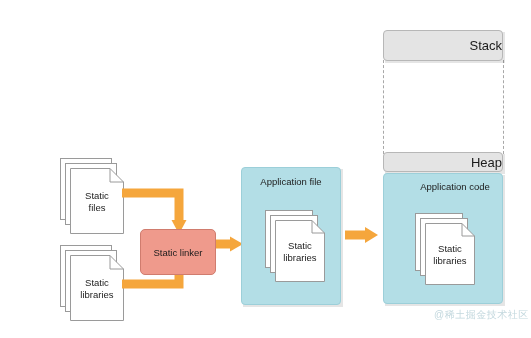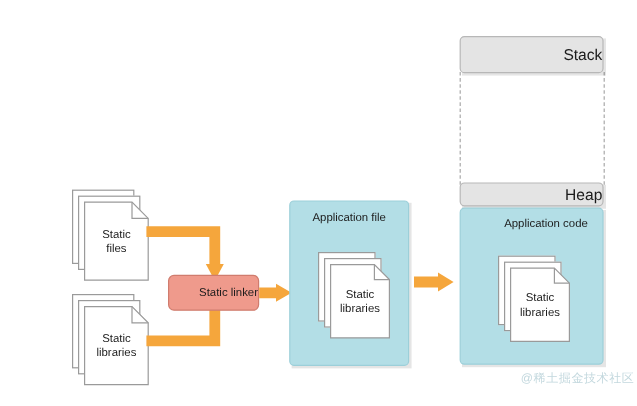--- a/index.html
+++ b/index.html
@@ -140,21 +140,21 @@
   <svg class="arrow-svg" style="left:122px; top:192px;" width="70" height="46">
     <path d="M0,1 L57,1 L57,30" fill="none" stroke="#f5a63c" stroke-width="9"></path>
     <path d="M49.5,28 L64.5,28 L57,42 Z" fill="#f5a63c"></path>
   </svg>
 
   <svg class="arrow-svg" style="left:122px; top:240px;" width="70" height="46">
     <path d="M0,44 L57,44 L57,16" fill="none" stroke="#f5a63c" stroke-width="9"></path>
     <path d="M49.5,18 L64.5,18 L57,4 Z" fill="#f5a63c"></path>
   </svg>
 
-  <div class="linker" style="left:140px; top:229px; width:76px; height:30px;justify-content:flex-end;">
+  <div class="linker" style="left:140px; top:229px; width:76px; height:46px;">
     <span>Static linker</span>
   </div>
 
   <svg class="arrow-svg" style="left:216px; top:229px;" width="28" height="30">
     <path d="M0,15 L16,15" fill="none" stroke="#f5a63c" stroke-width="9"></path>
     <path d="M14,7.5 L14,22.5 L27,15 Z" fill="#f5a63c"></path>
   </svg>
 
   <div class="shadow" style="left:243px; top:169px; width:100px; height:138px;"></div>
   <div class="panel-blue rounded" style="left:241px; top:167px; width:100px; height:138px;"></div>

